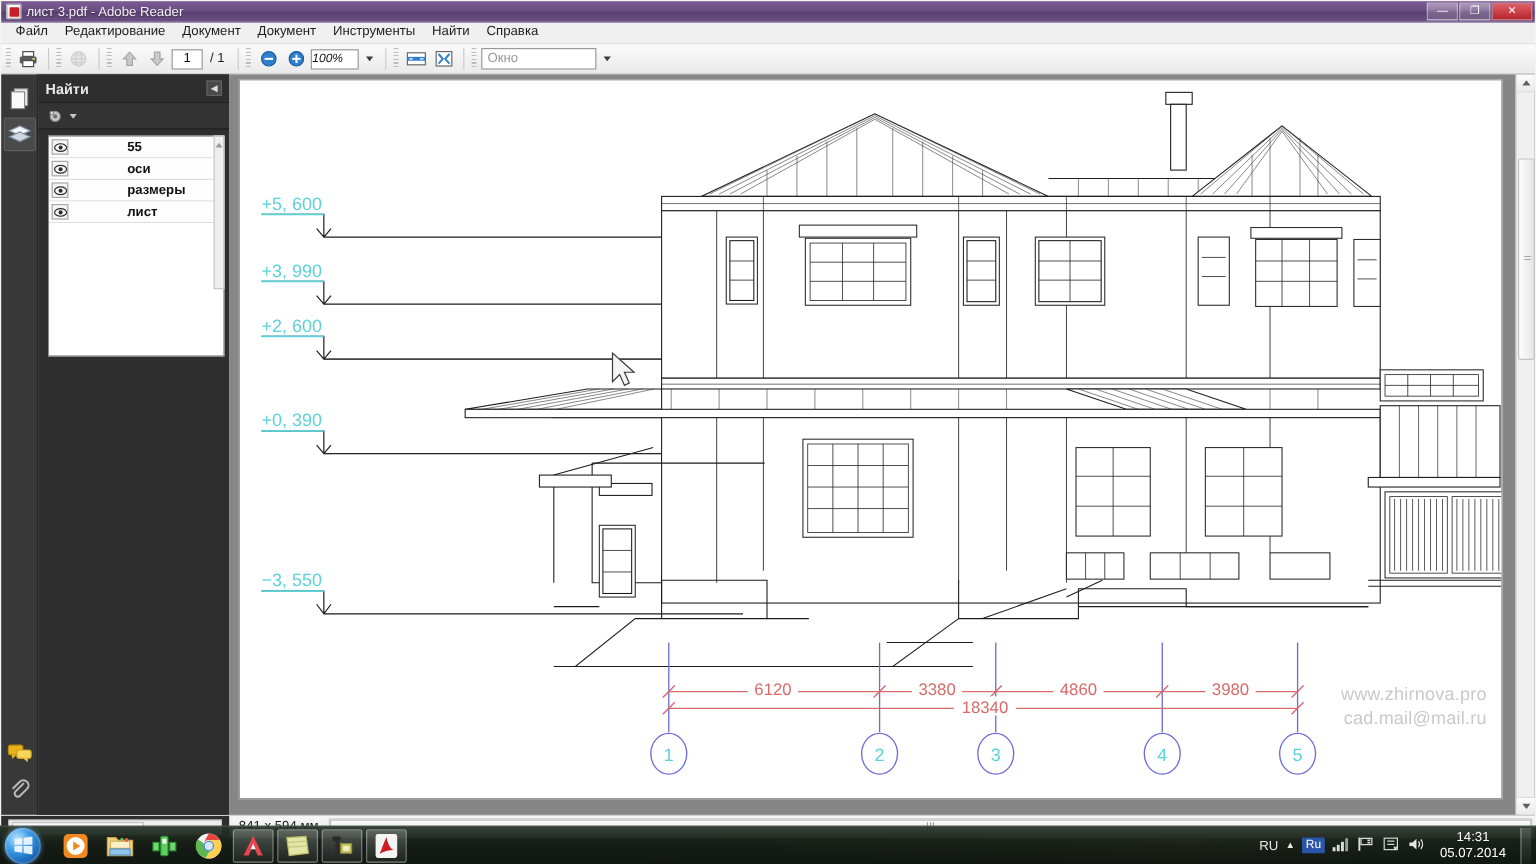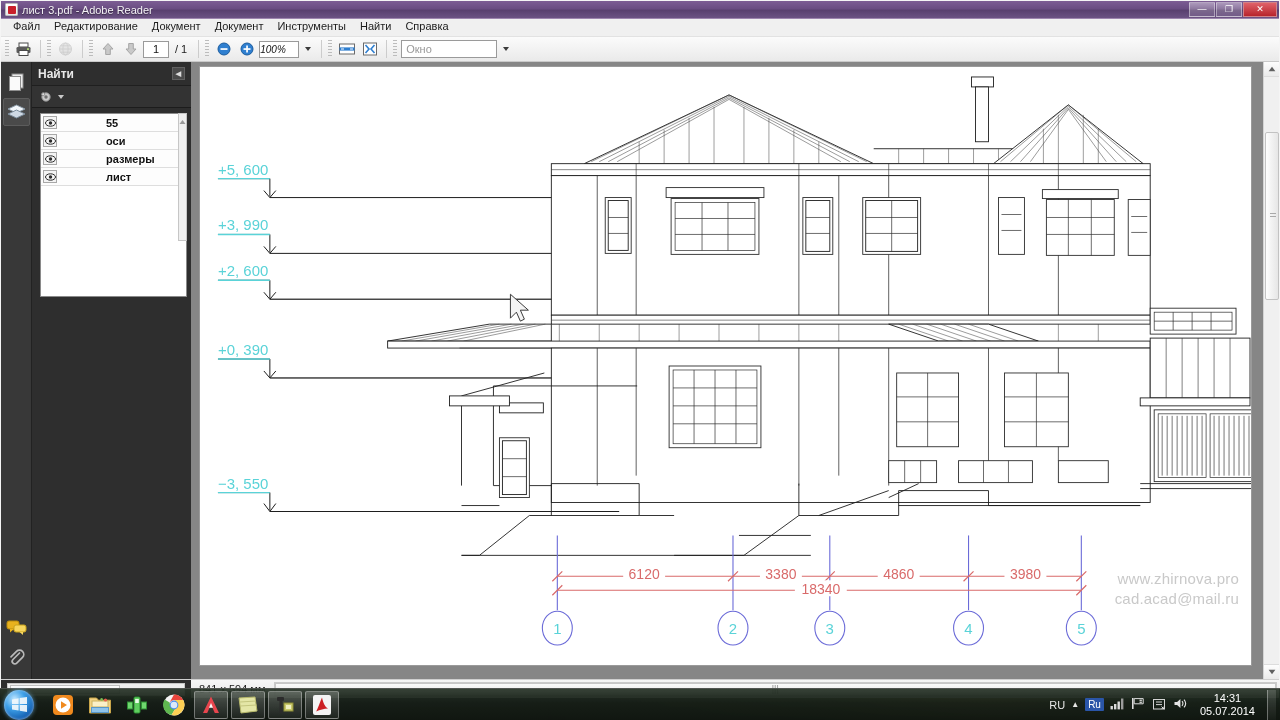--- a/index.html
+++ b/index.html
@@ -710,21 +710,21 @@
               <text x="18" y="423">−3, 550</text>
             </g>
 
             <g>
               <path d="M311 228 L311 252 L317 246 L321 255 L325 253 L321 244 L329 244 Z" fill="#f4f4f4" stroke="#3a3a3a" stroke-width="1"></path>
             </g>
           </svg>
 
           <div class="watermark">
             <div>www.zhirnova.pro</div>
-            <div>cad.acad@mail.ru</div>
+            <div>cad.mail@mail.ru</div>
           </div>
         </div>
 
         <div class="vscroll">
           <div class="sb-arrow">
             <svg width="8" height="6" viewBox="0 0 8 6">
                 <path d="M4 0.8 L7.4 5.2 L0.6 5.2 Z" fill="#606060"></path>
               </svg>
           </div>
           <div class="sb-thumb"></div>

